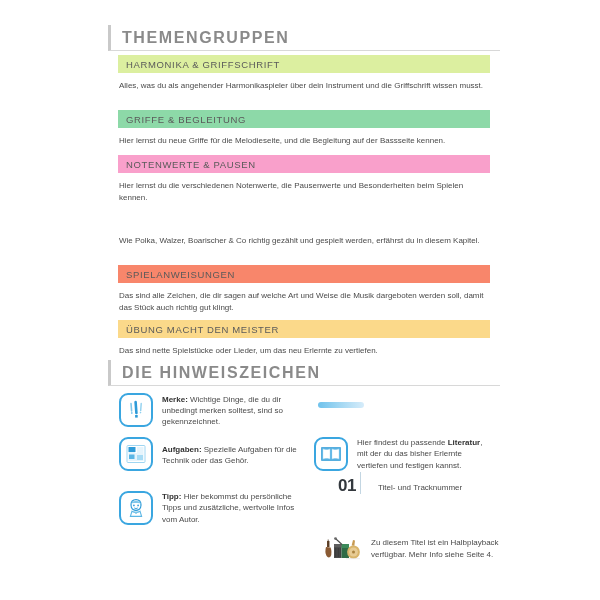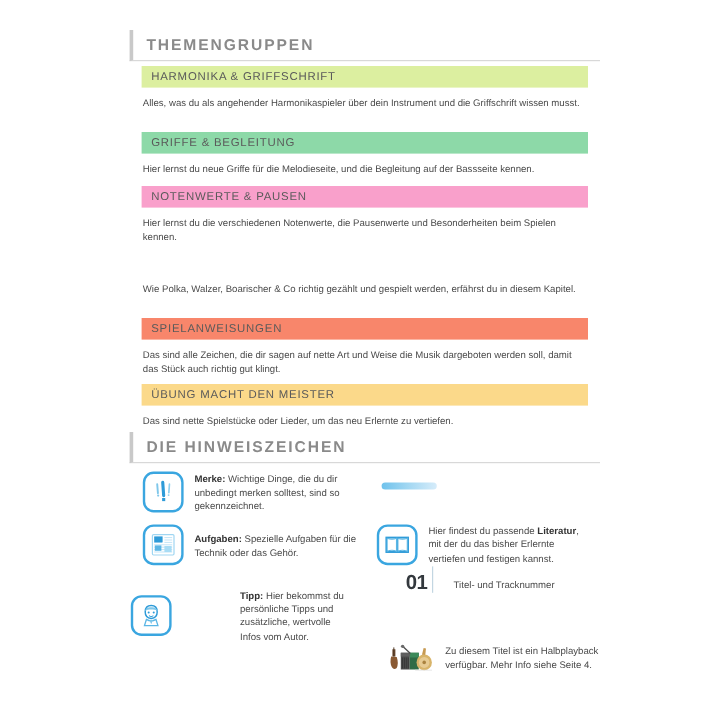--- a/index.html
+++ b/index.html
@@ -28,21 +28,21 @@
     left: 108px;
     width: 392px;
     height: 26px;
     display: flex;
     align-items: center;
     border-left: 3px solid #c9c9c9;
     border-bottom: 1px solid #d8d8d8;
     box-sizing: border-box;
   }
   .section-head .title {
-    font-size: 13px;
+    font-size: 16px;
     letter-spacing: 1.6px;
     color: #8a8a8a;
     font-weight: bold;
     padding-left: 11px;
     white-space: nowrap;
   }
 
   
   .topic-band {
     position: absolute;
@@ -155,21 +155,21 @@
   <div class="topic-band" style="top:155px;background:#f9a0cb;">
     <span class="band-label">NOTENWERTE &amp; PAUSEN</span>
   </div>
   <div class="topic-desc" style="top:180px;">Hier lernst du die verschiedenen Notenwerte, die Pausenwerte und Besonderheiten beim Spielen kennen.</div>
 
   <div class="topic-desc" style="top:235px;">Wie Polka, Walzer, Boarischer &amp; Co richtig gezählt und gespielt werden, erfährst du in diesem Kapitel.</div>
 
   <div class="topic-band" style="top:265px;background:#f8866b;text-align:center;">
     <span class="band-label">SPIELANWEISUNGEN</span>
   </div>
-  <div class="topic-desc" style="top:290px;">Das sind alle Zeichen, die dir sagen auf nette Art und Weise die Musik dargeboten werden soll, damit das Stück auch richtig gut klingt.</div>
+  <div class="topic-desc" style="top:290px;">Das sind alle Zeichen, die dir sagen auf welche Art und Weise die Musik dargeboten werden soll, damit das Stück auch richtig gut klingt.</div>
 
   <div class="topic-band" style="top:320px;background:#fbd98a;">
     <span class="band-label">ÜBUNG MACHT DEN MEISTER</span>
   </div>
   <div class="topic-desc" style="top:345px;">Das sind nette Spielstücke oder Lieder, um das neu Erlernte zu vertiefen.</div>
 
   <div class="section-head" style="top:360px;">
     <span class="title">DIE HINWEISZEICHEN</span>
   </div>
 
@@ -223,21 +223,21 @@
           <path d="M3.6 6.6 Q7.8 8.2 11.4 6.6 L11.4 17.4 Q7.8 15.8 3.6 17.4 Z" fill="#ffffff" stroke="#5bb6e5" stroke-width="0.9"></path>
           <path d="M20.4 6.6 Q16.2 8.2 12.6 6.6 L12.6 17.4 Q16.2 15.8 20.4 17.4 Z" fill="#ffffff" stroke="#5bb6e5" stroke-width="0.9"></path>
         </svg>
       </div>
     </div>
     <div class="hint-text" style="margin-left:9px; padding-top:0px;">
       <span>Hier findest du passende </span><b>Literatur</b><span>, mit der du das bisher Erlernte vertiefen und festigen kannst.</span>
     </div>
   </div>
 
-  <div class="hint" style="left:109px; top:491px; width:185px;gap:48px;">
+  <div class="hint" style="left:119px; top:491px; width:185px;">
     <div class="hint-icon">
       <div class="ic-frame">
         <svg width="24" height="24" viewBox="0 0 24 24" aria-hidden="true">
           <path d="M7 9 Q7 3.6 12 3.6 Q17 3.6 17 9 Q17 14 12 14.4 Q7 14 7 9 Z" fill="#ffffff" stroke="#2e9bd8" stroke-width="1.2"></path>
           <path d="M6.6 8.4 Q8 4.6 12 5.1 Q16 4.6 17.4 8.4 Q16 6.6 12 7 Q8 6.6 6.6 8.4 Z" fill="#7fc7ea"></path>
           <circle cx="9.9" cy="9.4" r="0.85" fill="#2e9bd8"></circle>
           <circle cx="14.1" cy="9.4" r="0.85" fill="#2e9bd8"></circle>
           <path d="M10.5 12.2 Q12 13.3 13.5 12.2" stroke="#2e9bd8" stroke-width="0.9" fill="none" stroke-linecap="round"></path>
           <path d="M8 15.2 Q12 17.6 16 15.2 L17.6 20.4 L6.4 20.4 Z" fill="#ffffff" stroke="#5bb6e5" stroke-width="1.1"></path>
           <path d="M11 15.6 L12 18 L13 15.6" stroke="#7fc7ea" stroke-width="0.9" fill="none"></path>

